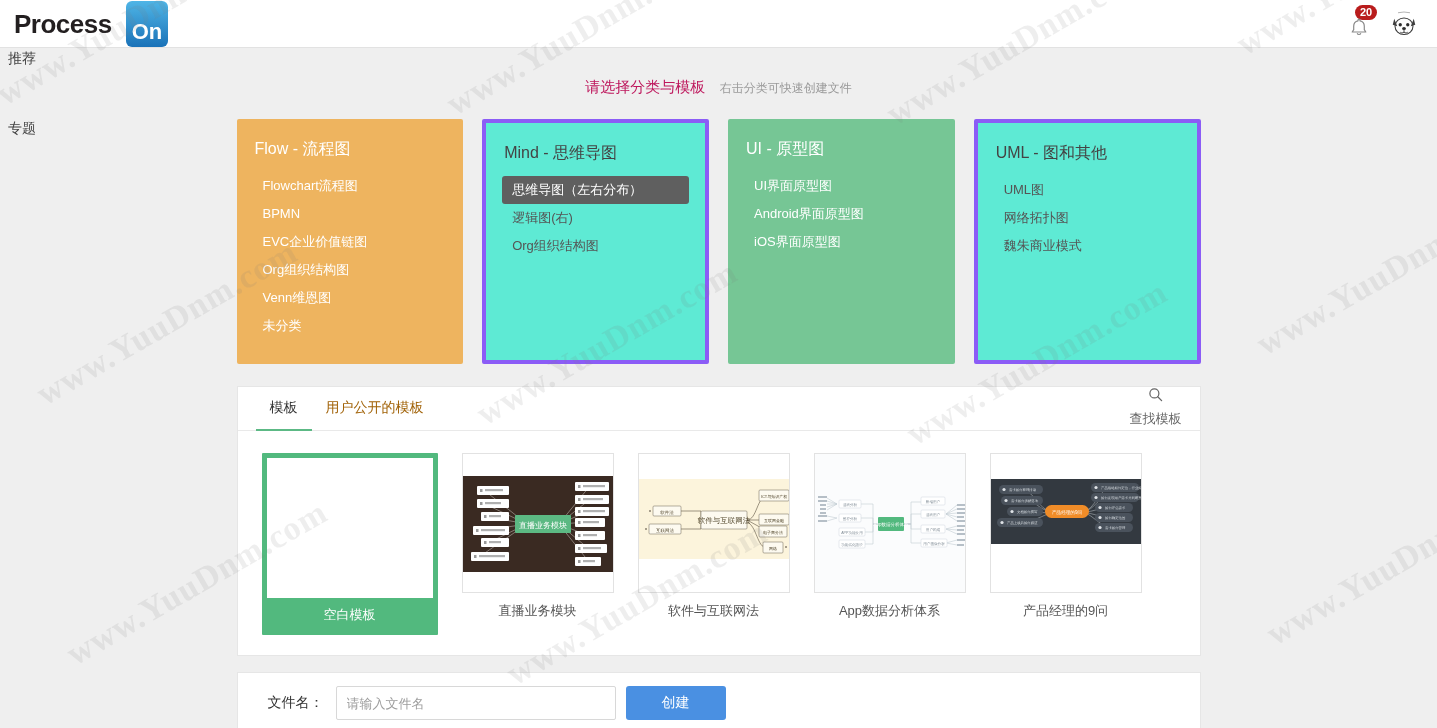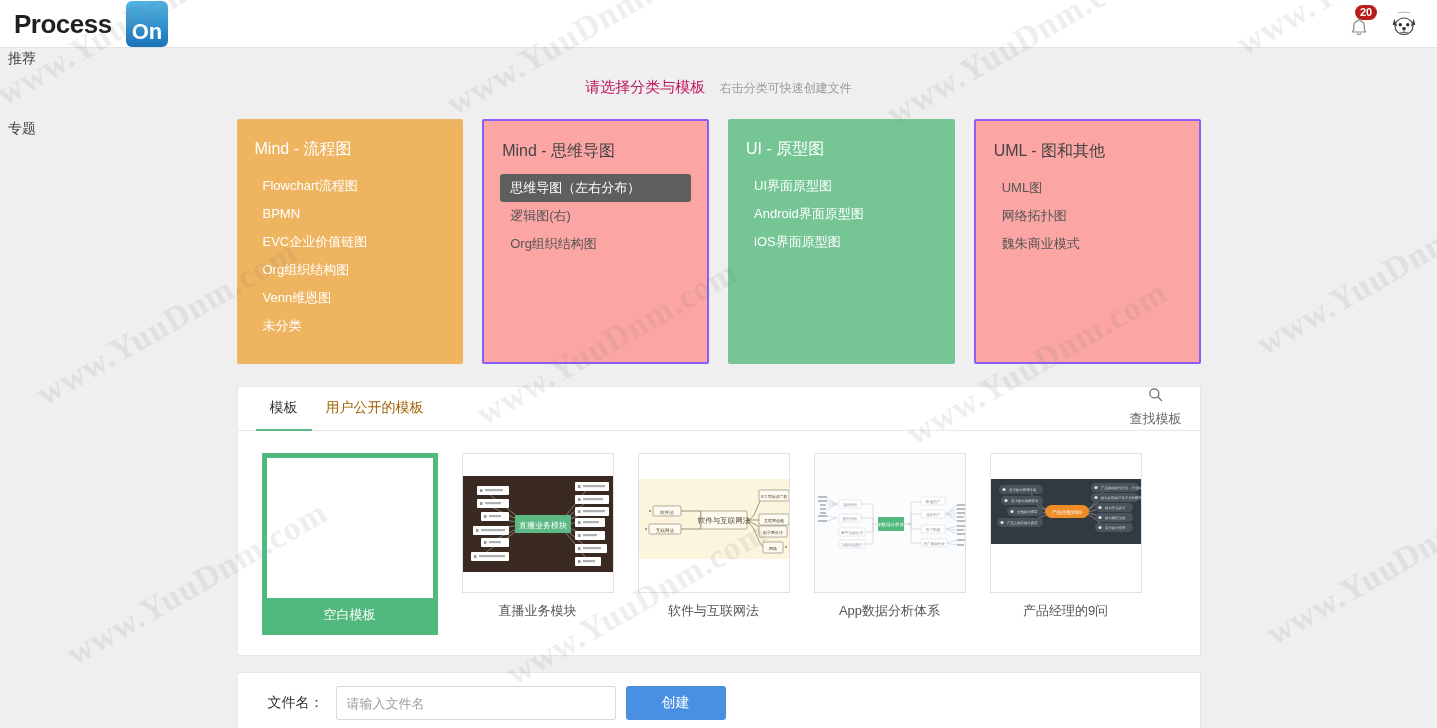--- a/index.html
+++ b/index.html
@@ -79,21 +79,21 @@
   #cat-row {
     width: 964px; margin: 22px auto 0 auto;
     display: flex; gap: 19px;
   }
   .cat-card {
     width: 232px; height: 245px;
     border-radius: 2px;
     padding: 18px 16px 0 16px;
     cursor: pointer;
   }
-  .cat-card.plain { background: #fca5a5; border: 2px solid #8b5cf6; }
+  .cat-card.plain { background: #5eead4; border: 4px solid #8b5cf6; }
   .cat-card.orange { background: #eeb45f; }
   .cat-card.green  { background: #76c695; }
   .cat-title { font-size: 16px; margin: 2px 0 12px 2px; }
   .cat-card.plain .cat-title { color: #444; }
   .cat-card.orange .cat-title, .cat-card.green .cat-title { color: #ffffff; }
   .cat-item {
     font-size: 13px; padding: 6px 10px; border-radius: 3px;
     line-height: 16px; cursor: pointer;
   }
   .cat-card.plain .cat-item { color: #555; }
@@ -192,21 +192,21 @@
 <div id="page">
 
   <div id="page-title-wrap">
     <span id="page-title">请选择分类与模板</span>
     <span id="page-subtitle">右击分类可快速创建文件</span>
   </div>
 
   <div id="cat-row">
 
     <div class="cat-card orange">
-      <div class="cat-title">Mind - 流程图</div>
+      <div class="cat-title">Flow - 流程图</div>
       <div class="cat-item">Flowchart流程图</div>
       <div class="cat-item">BPMN</div>
       <div class="cat-item">EVC企业价值链图</div>
       <div class="cat-item">Org组织结构图</div>
       <div class="cat-item">Venn维恩图</div>
       <div class="cat-item">未分类</div>
     </div>
 
     <div class="cat-card plain">
       <div class="cat-title">Mind - 思维导图</div>

